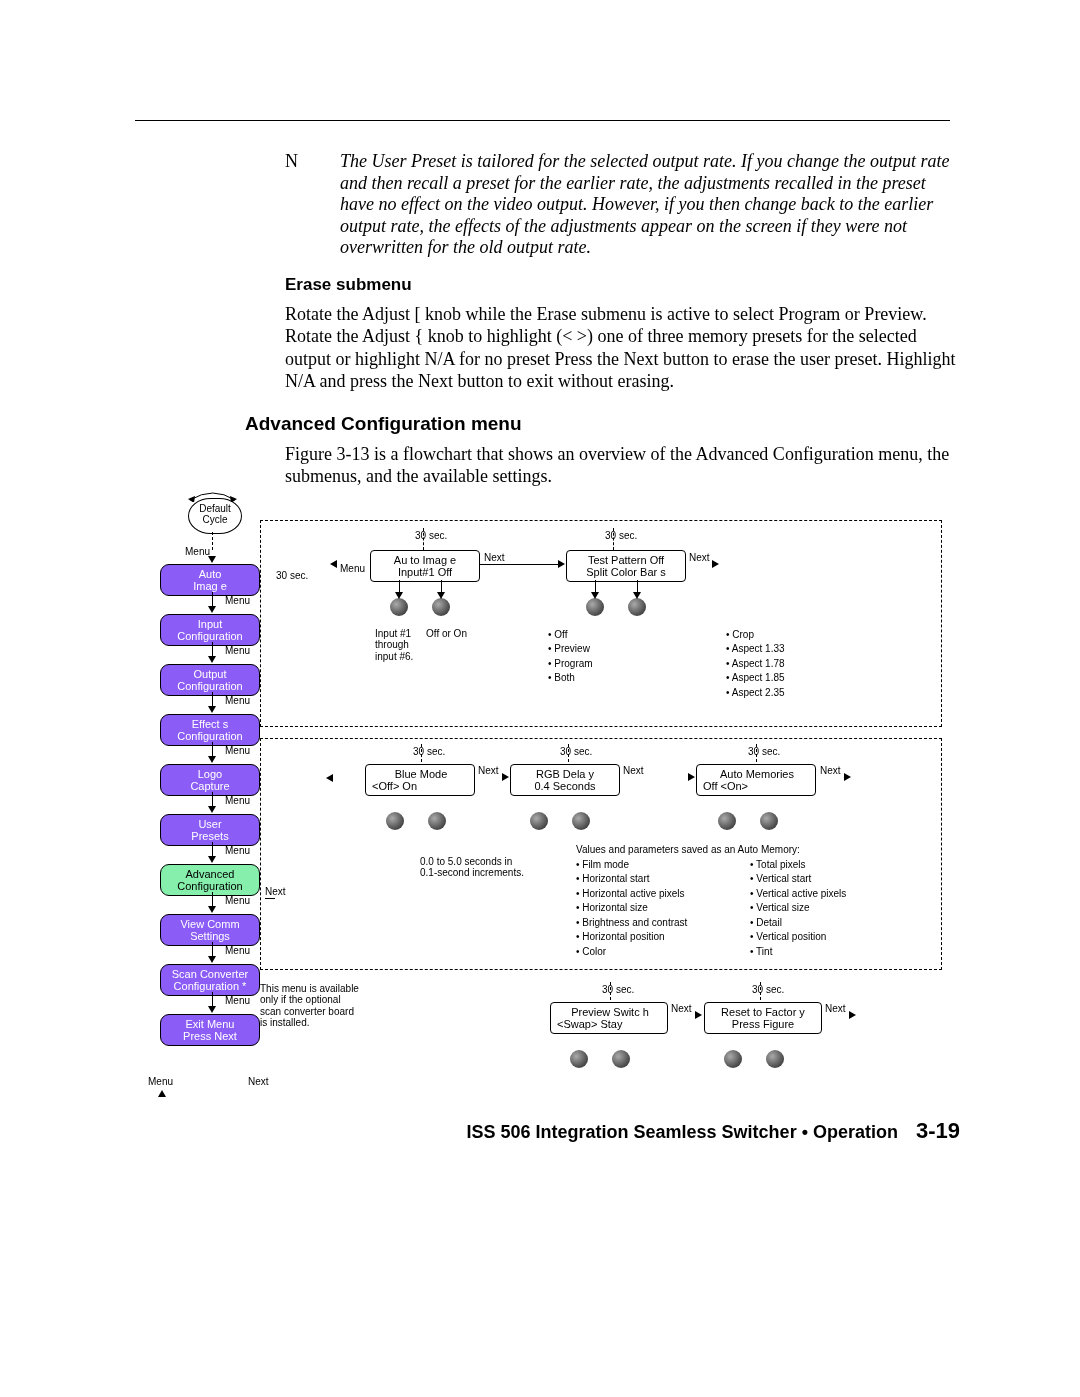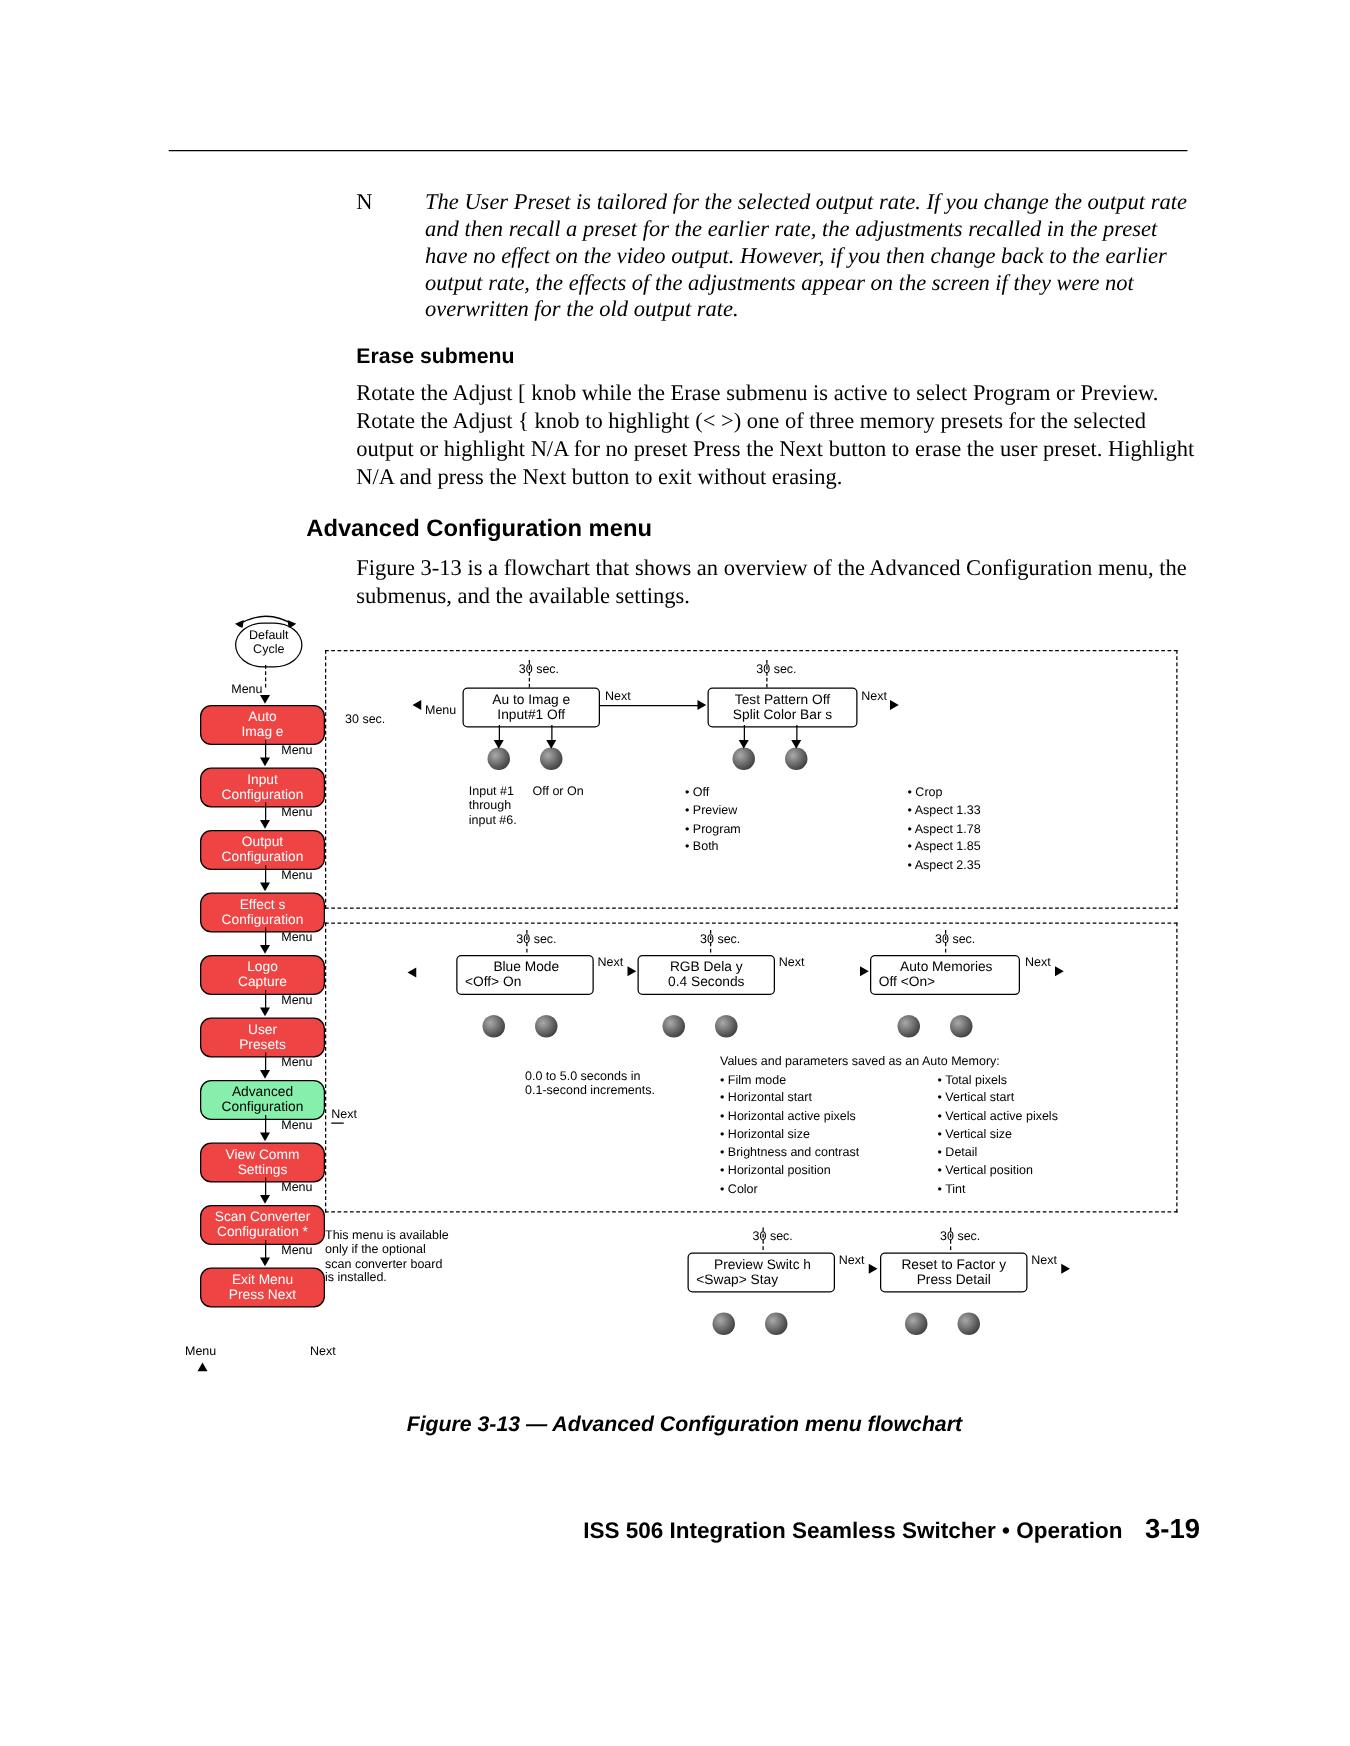--- a/index.html
+++ b/index.html
@@ -80,21 +80,21 @@
     width: 815px;
     height: 610px;
     margin: 10px 0 0 -5px;
     font-family: Helvetica, Arial, sans-serif;
     font-size: 11px;
   }
   .fnode {
     position: absolute;
     border: 1px solid #000;
     border-radius: 9px;
-    background: #ef4444;
+    background: #8b5cf6;
     color: #fff;
     text-align: center;
     line-height: 1.1;
     padding: 3px 4px;
     width: 100px;
     font-size: 11px;
     box-sizing: border-box;
   }
   .fnode.light {
     background:#fff;color:#000;
@@ -326,39 +326,38 @@
 
     <div class="fnode light" style="left:420px;top:504px;width:118px;text-align:left;padding-left:6px">
       <div style="text-align:center">Preview Switc h</div>
       <div>&lt;Swap&gt;      Stay</div>
     </div>
     <div class="tiny" style="left:541px;top:505px">Next</div>
     <div class="arrow-right" style="left:565px;top:513px"></div>
 
     <div class="fnode light" style="left:574px;top:504px;width:118px;">
       <div>Reset to Factor y</div>
-      <div>Press Detail</div>
+      <div>Press Figure</div>
     </div>
     <div class="tiny" style="left:695px;top:505px">Next</div>
     <div class="arrow-right" style="left:719px;top:513px"></div>
 
     <div class="knob" style="left:440px;top:552px"></div>
     <div class="knob" style="left:482px;top:552px"></div>
     <div class="knob" style="left:594px;top:552px"></div>
     <div class="knob" style="left:636px;top:552px"></div>
 
     <div class="tiny" style="left:18px;top:578px">Menu</div>
     <div class="tiny" style="left:118px;top:578px">Next</div>
     <div class="arrow-down" style="left:28px;top:592px;transform:rotate(180deg)"></div>
 
     <div class="hline" style="left:135px;top:400px;width:10px"></div>
     <div class="tiny" style="left:135px;top:388px">Next</div>
 
     <div class="tiny" style="left:146px;top:72px">30 sec.</div>
   </div>
 
-  <div class="figure-caption">Figure 3-13 — Advanced Configuration menu flowchart</div>
 
   <div class="footer">
     <span>ISS 506 Integration Seamless Switcher • Operation</span>
     <span class="pagenum">3-19</span>
   </div>
 </div>
 
 </body></html>

